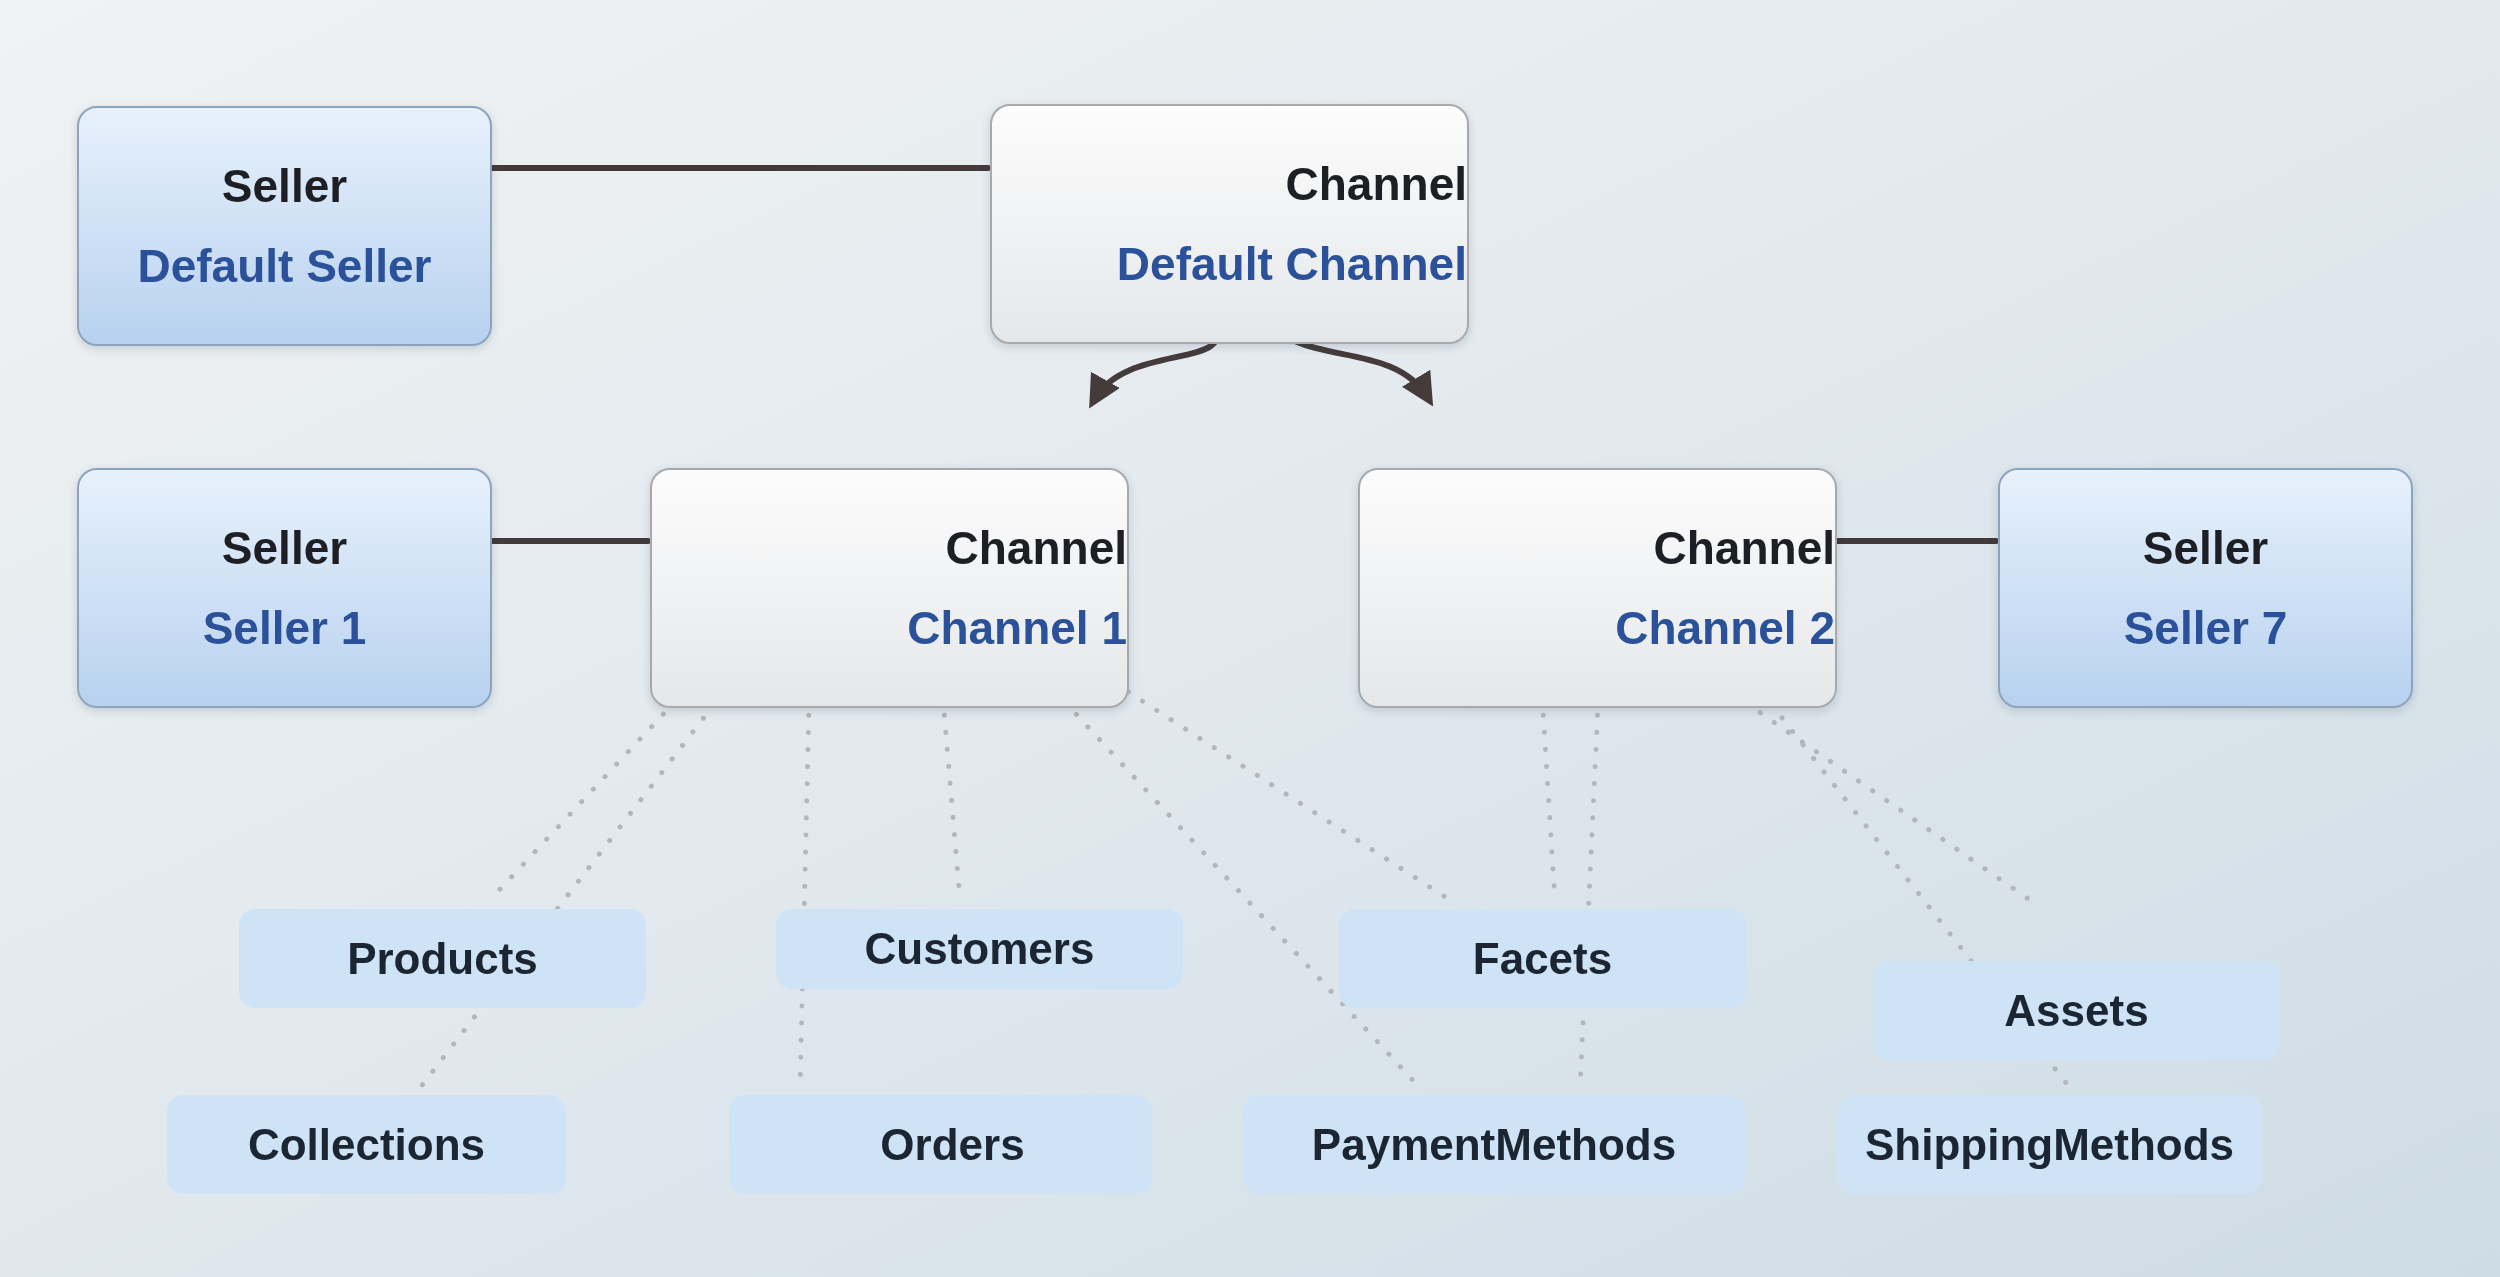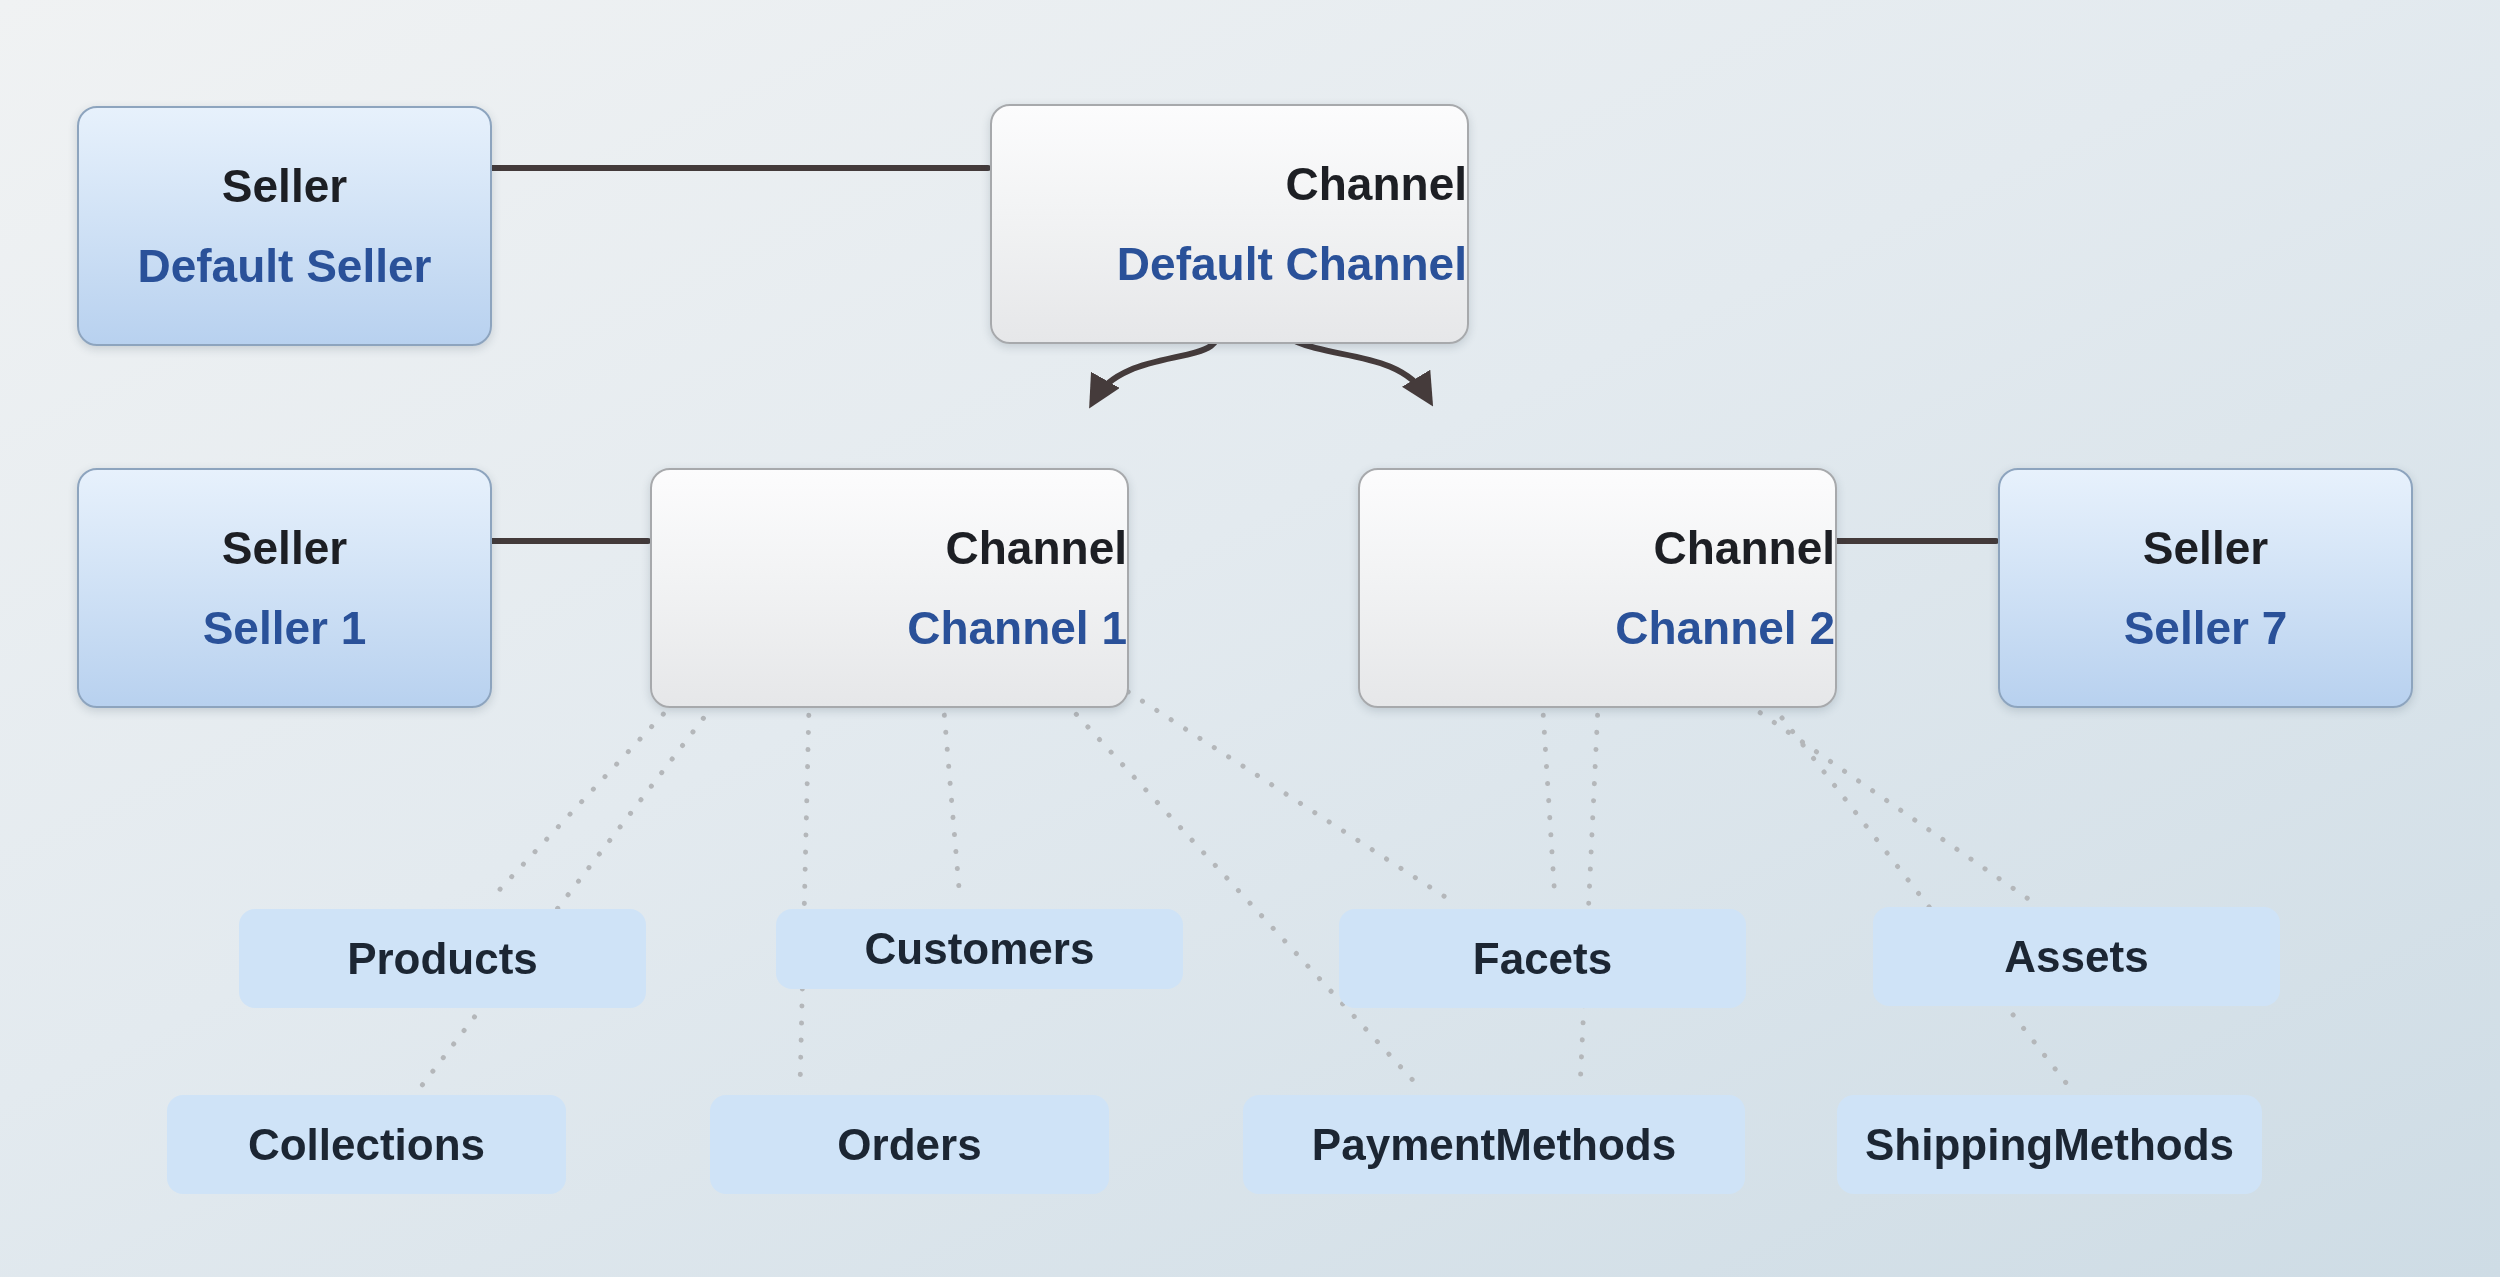--- a/index.html
+++ b/index.html
@@ -64,23 +64,23 @@
   #n-default-seller  { left:  77px; top:  61px; width: 411px; height: 236px; }
   #n-default-channel { left: 990px; top:  59px; width: 475px; height: 236px; }
   #n-seller-1        { left:  77px; top: 423px; width: 411px; height: 236px; }
   #n-channel-1       { left: 650px; top: 423px; width: 475px; height: 236px; }
   #n-channel-2       { left:1358px; top: 423px; width: 475px; height: 236px; }
   #n-seller-2        { left:1998px; top: 423px; width: 411px; height: 236px; }
   
   #e-products         { left: 239px; top:  909px; width: 407px; height: 99px; }
   #e-customers        { left: 776px; top:  909px; width: 407px; height: 80px; }
   #e-facets           { left:1339px; top:  909px; width: 407px; height: 99px; }
-  #e-assets           { left:1873px; top:  907px; width: 407px; height: 99px; }
+  #e-assets           { left:1873px; top:  961px; width: 407px; height: 99px; }
   #e-collections      { left: 167px; top: 1095px; width: 399px; height: 99px; }
-  #e-orders           { left: 710px; top: 1095px; width: 399px; height: 99px; }
+  #e-orders           { left: 729px; top: 1095px; width: 399px; height: 99px; padding-left: 24px; }
   #e-payment-methods  { left:1243px; top: 1095px; width: 502px; height: 99px; }
   #e-shipping-methods { left:1837px; top: 1095px; width: 425px; height: 99px; border-radius: 17px; }
 
   .solid-line  { stroke: #433a3a; stroke-width: 6; stroke-linecap: round; fill: none; }
   .arrow-line  { stroke: #453b3b; stroke-width: 6; stroke-linecap: round; fill: none; }
   .dotted-line { stroke: #b4b7ba; stroke-width: 5; stroke-linecap: round; stroke-dasharray: 0.1 17; fill: none; }
 </style>
 </head>
 <body>
 

